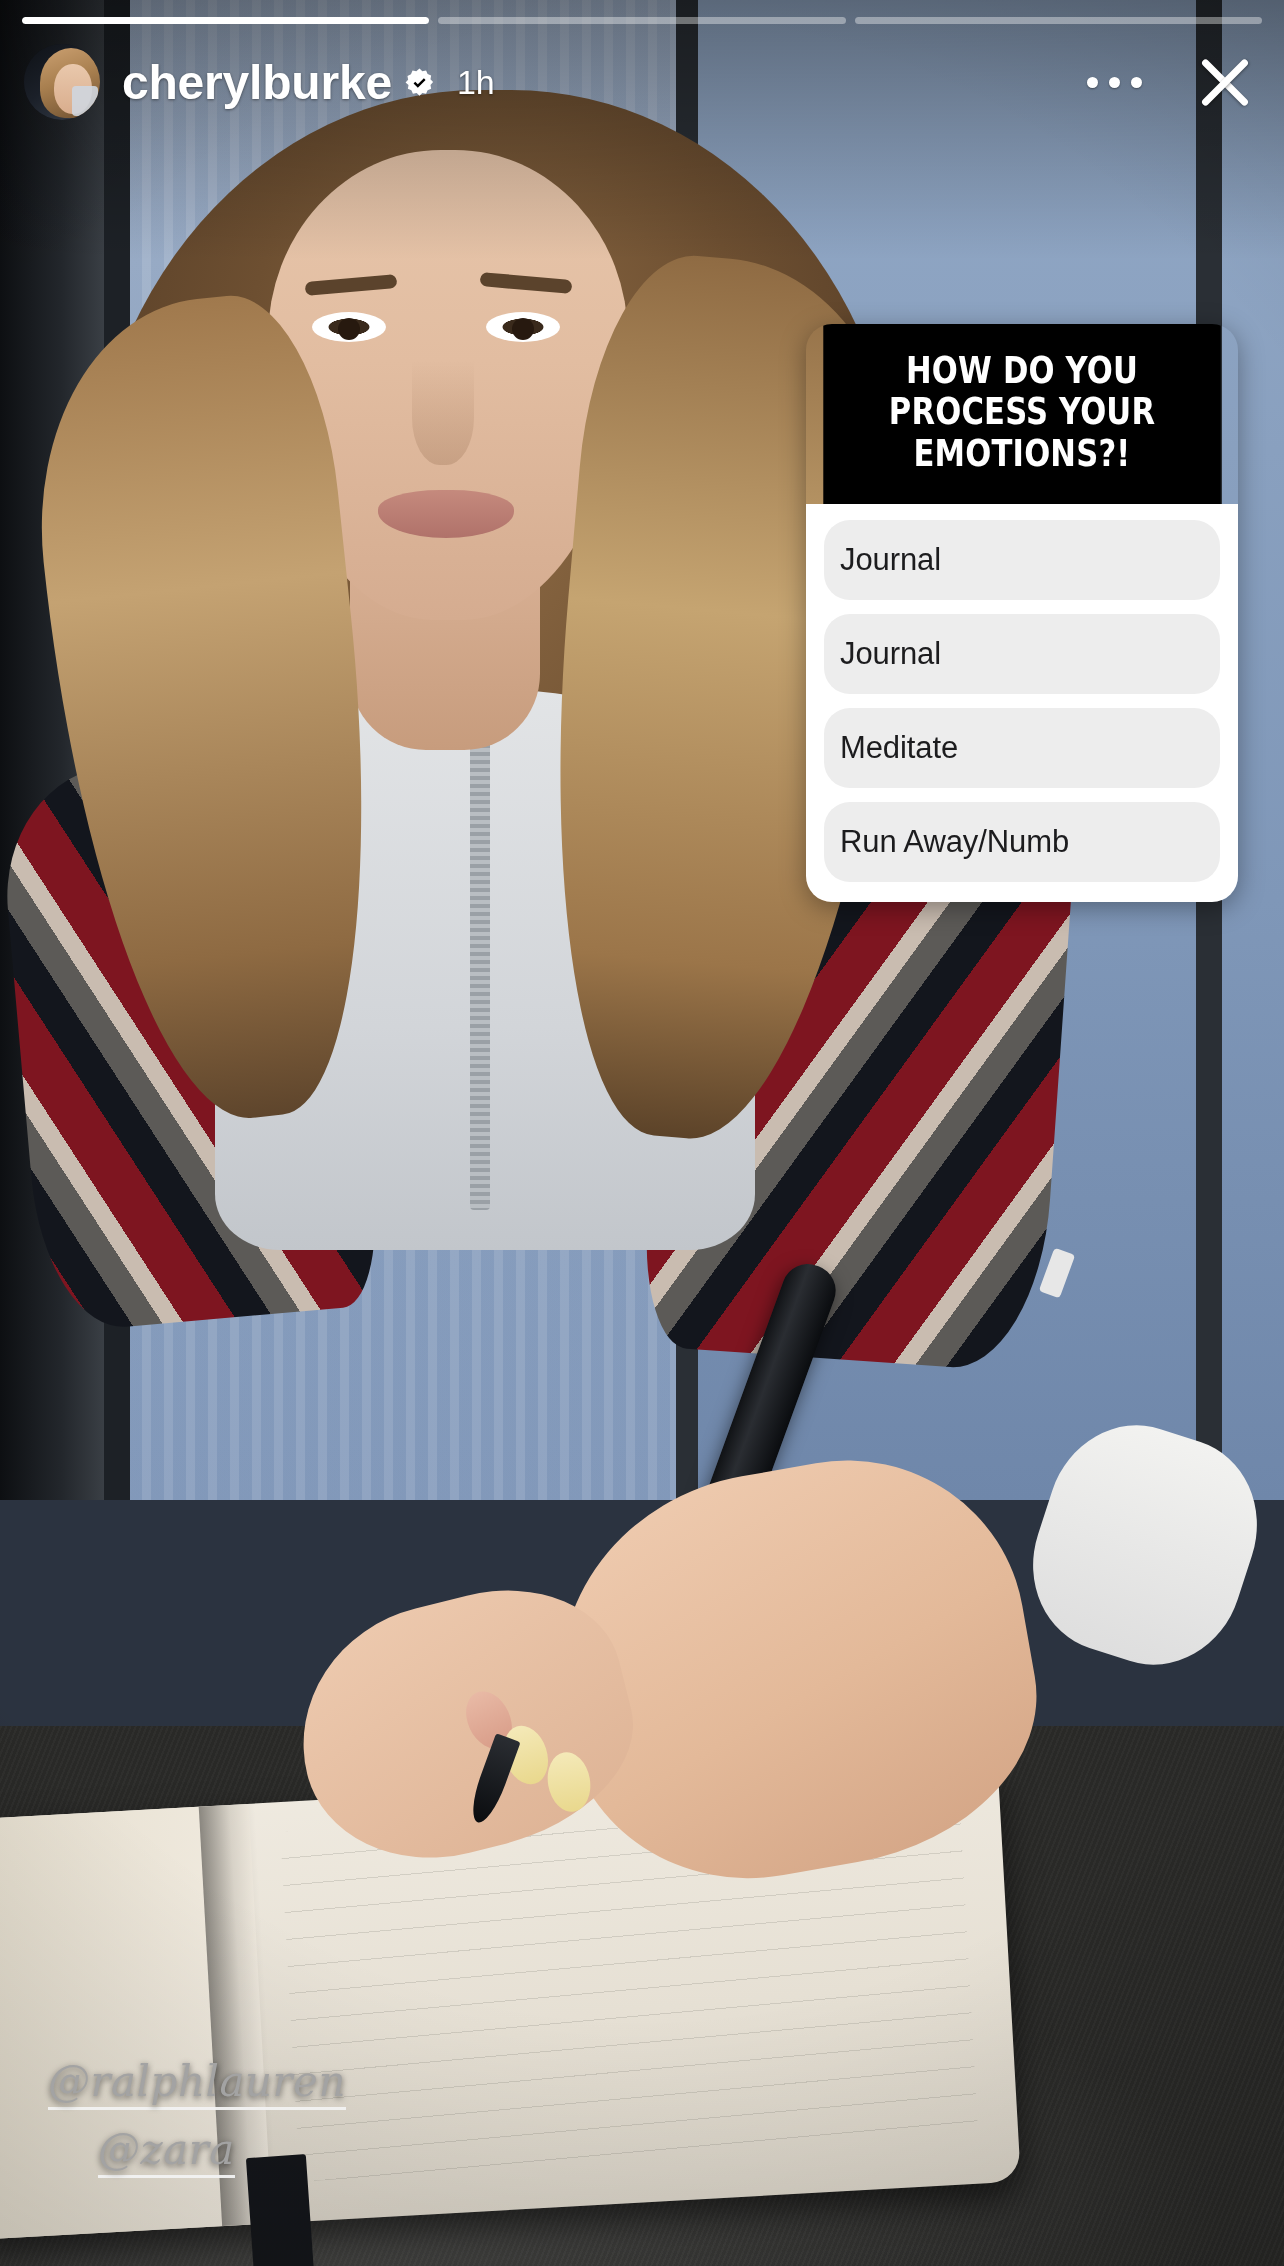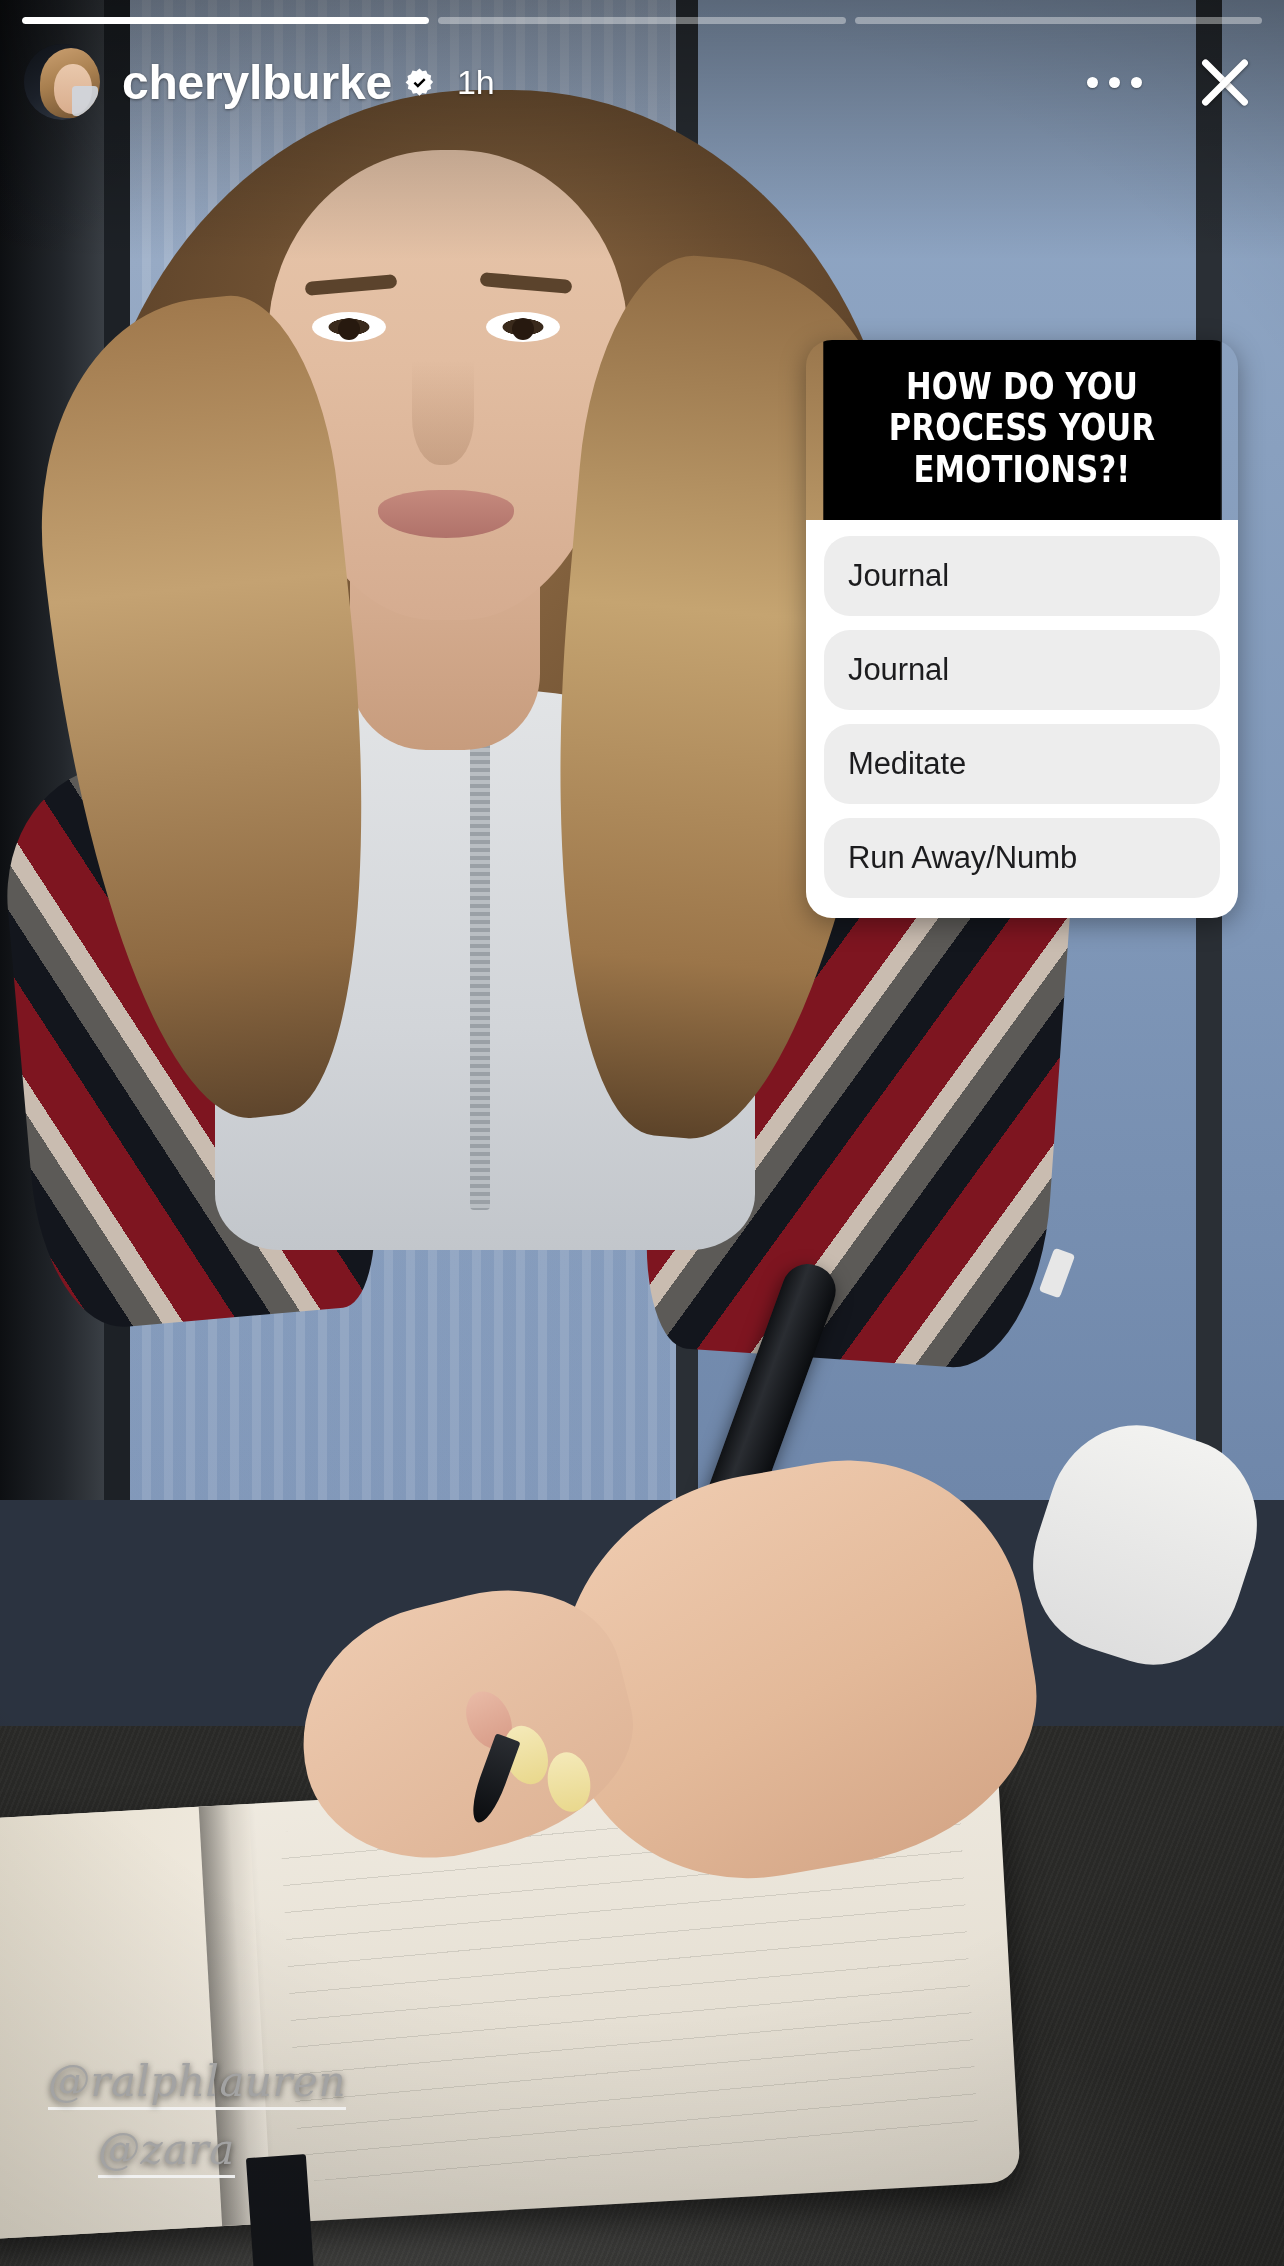--- a/index.html
+++ b/index.html
@@ -284,41 +284,41 @@
   .close-btn span{
     position:absolute; left:-2px; top:26px; width:62px; height:7px;
     background:#fff; border-radius:4px;
     box-shadow:0 1px 3px rgba(0,0,0,.4);
   }
   .close-btn span:first-child{ transform:rotate(45deg); }
   .close-btn span:last-child{ transform:rotate(-45deg); }
 
   
   .poll{
-    position:absolute; left:806px; top:340px; width:432px;
+    position:absolute; left:806px; top:324px; width:432px;
     border-radius:26px; overflow:hidden; z-index:30;
     box-shadow:0 6px 26px rgba(0,0,0,.35);
   }
   .poll-q{
     background:#000; color:#fff;
     padding:26px 24px 30px;
     text-align:center;
     font-family:"Liberation Sans Narrow","DejaVu Sans Condensed","Liberation Sans", sans-serif;
     font-weight:700; font-size:37px; line-height:1.12;
     letter-spacing:.2px;
     transform:scaleX(.92); transform-origin:center;
   }
   .poll-opts{
     background:#fff; padding:16px 18px 20px;
     display:flex; flex-direction:column; gap:14px;
   }
   .poll-opt{
     background:#ededed; border-radius:26px;
     height:80px; display:flex; align-items:center;
-    padding:0 24px;
+    padding:0 16px;
     color:#1c1c1e; font-size:31px; font-weight:500;
     letter-spacing:-.1px;
   }
 
   
   .mentions{
     position:absolute; left:48px; bottom:88px; z-index:30;
     display:flex; flex-direction:column; gap:18px;
     align-items:flex-start;
   }

